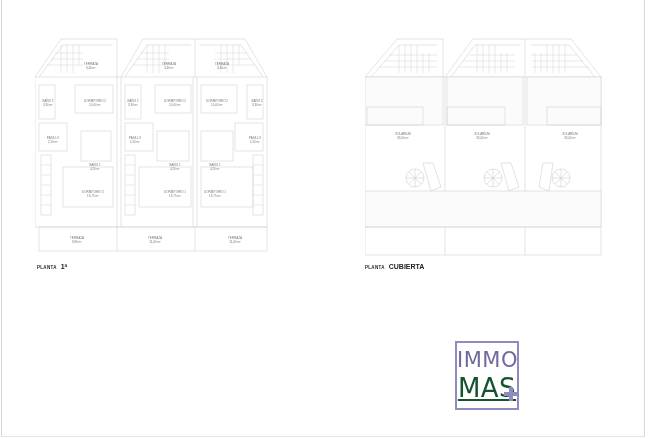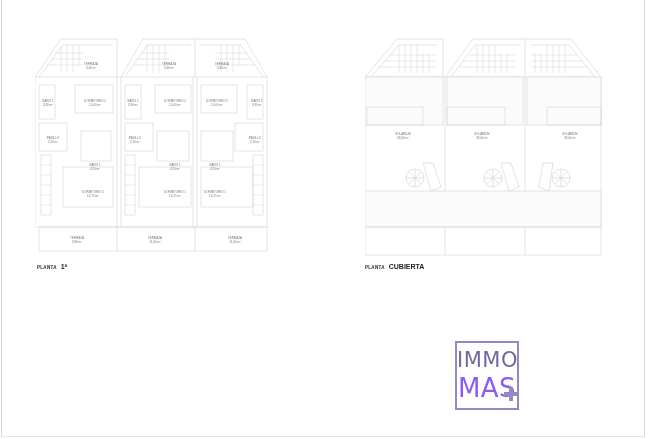--- a/index.html
+++ b/index.html
@@ -5,21 +5,21 @@
   html,body{margin:0;padding:0;}
   body{width:648px;height:439px;background:#fff;position:relative;overflow:hidden;font-family:"Liberation Sans",sans-serif;}
   .frame{position:absolute;left:1px;top:0;width:644px;height:437px;border-left:1px solid #d8d8d8;border-right:1px solid #d8d8d8;border-bottom:1px solid #e4e4e4;box-sizing:border-box;}
   .plan{position:absolute;}
   .room-label{position:absolute;font-size:3px;line-height:3.5px;color:#777;text-align:center;white-space:nowrap;transform:translateX(-50%);}
   .plan-caption{position:absolute;display:flex;align-items:baseline;gap:4px;color:#222;}
   .cap-small{font-size:4.5px;font-weight:bold;letter-spacing:0.3px;}
   .cap-big{font-size:7px;font-weight:bold;}
   .logo{position:absolute;left:455px;top:341px;width:64px;height:69px;border:2px solid #8f8ac0;box-sizing:border-box;background:#fff;}
   .logo-top{position:absolute;left:0;right:0;top:6px;text-align:center;font-size:21px;line-height:22px;color:#6e6a9e;letter-spacing:0.5px;font-family:"DejaVu Sans",sans-serif;}
-  .logo-bot{position:absolute;left:0;right:0;top:31px;text-align:center;font-size:26px;line-height:28px;color:#8b5cf6;font-family:"DejaVu Sans",sans-serif;letter-spacing:0.5px;}
+  .logo-bot{position:absolute;left:0;right:0;top:31px;text-align:center;font-size:26px;line-height:28px;color:#14532d;font-family:"DejaVu Sans",sans-serif;letter-spacing:0.5px;text-decoration:underline;}
   .logo-plus{position:absolute;left:47px;top:44px;width:14px;height:14px;}
 </style>
 </head>
 <body>
 
 <div class="frame"></div>
 
 <div class="plan" style="left:35px;top:35px;width:240px;height:220px;">
   <svg width="240" height="220" viewBox="0 0 240 220" style="position:absolute;left:0;top:0;">
     <g fill="none" stroke="#d2d2d2" stroke-width="0.6">

